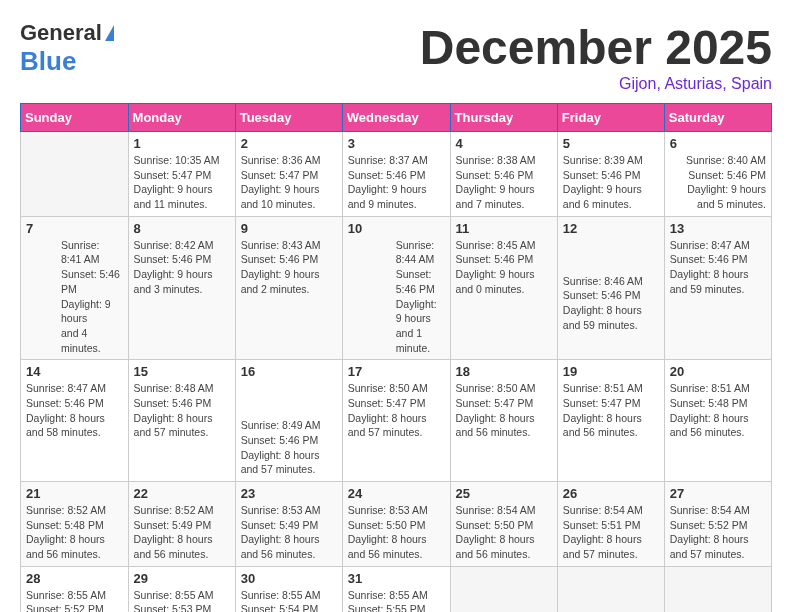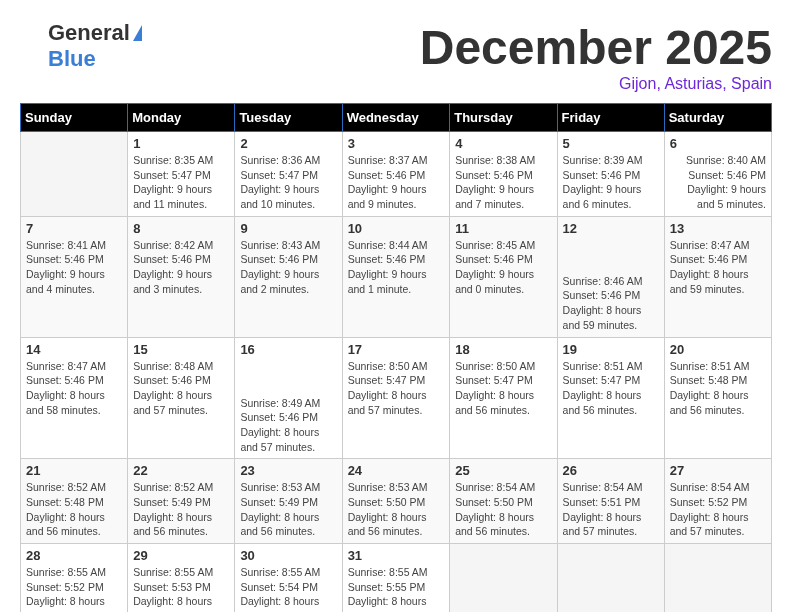--- a/index.html
+++ b/index.html
@@ -8,34 +8,33 @@
       background: #fff;
       width: 792px;
       min-height: 612px;
       padding: 20px;
     }
     .header {
       display: flex;
       justify-content: space-between;
       align-items: flex-start;
       margin-bottom: 10px;
-      margin-left: 28px;
     }
     .logo {
       display: flex;
       flex-direction: column;
       align-items: flex-start;
     }
     .logo-general {
       font-size: 22px;
       font-weight: bold;
       color: #333;
     }
     .logo-blue {
-      font-size: 22px;
+      font-size: 26px;
       font-weight: bold;
       color: #3a7fd5;
     }
     .logo-line {
       display: flex;
       align-items: center;
     }
     .title-area {
       text-align: right;
     }
@@ -47,21 +46,21 @@
     .location {
       font-size: 16px;
       color: #6d28d9;
     }
     .calendar {
       width: 100%;
       border-collapse: collapse;
       font-size: 11px;
     }
     .calendar thead tr th {
-      background-color: #000000;
+      background-color: #ec4899;
       color: #fff;
       padding: 6px 4px;
       text-align: left;
       font-size: 13px;
       font-weight: bold;
       border: 1px solid #2a6abf;
     }
     .calendar tbody tr td {
       border: 1px solid #ccc;
       vertical-align: top;
@@ -118,21 +117,21 @@
         <th>Thursday</th>
         <th>Friday</th>
         <th>Saturday</th>
       </tr>
   </thead>
   <tbody id="calendar-body">
   <tr>
         <td class="empty-cell"></td>
         <td>
           <span class="day-number">1</span>
-          <div class="day-info" style="white-space: pre-line;">Sunrise: 8:35 AM
+          <div class="day-info" style="white-space: pre-line;">Sunrise: 10:35 AM
 Sunset: 5:47 PM
 Daylight: 9 hours
 and 11 minutes.</div>
         </td>
         <td>
           <span class="day-number">2</span>
           <div class="day-info" style="white-space: pre-line;">Sunrise: 8:36 AM
 Sunset: 5:47 PM
 Daylight: 9 hours
 and 10 minutes.</div>
@@ -162,42 +161,42 @@
           <span class="day-number">6</span>
           <div class="day-info" style="white-space: pre-line; text-align: right;">Sunrise: 8:40 AM
 Sunset: 5:46 PM
 Daylight: 9 hours
 and 5 minutes.</div>
         </td>
       </tr>
       <tr>
         <td>
           <span class="day-number">7</span>
-          <div class="day-info" style="white-space: pre-line;">Sunrise: 8:41 AM
+          <div class="day-info" style="white-space: pre-line; margin-left: 35px;">Sunrise: 8:41 AM
 Sunset: 5:46 PM
 Daylight: 9 hours
 and 4 minutes.</div>
         </td>
         <td>
           <span class="day-number">8</span>
           <div class="day-info" style="white-space: pre-line;">Sunrise: 8:42 AM
 Sunset: 5:46 PM
 Daylight: 9 hours
 and 3 minutes.</div>
         </td>
         <td>
           <span class="day-number">9</span>
           <div class="day-info" style="white-space: pre-line;">Sunrise: 8:43 AM
 Sunset: 5:46 PM
 Daylight: 9 hours
 and 2 minutes.</div>
         </td>
         <td>
           <span class="day-number">10</span>
-          <div class="day-info" style="white-space: pre-line;">Sunrise: 8:44 AM
+          <div class="day-info" style="white-space: pre-line; margin-left: 48px;">Sunrise: 8:44 AM
 Sunset: 5:46 PM
 Daylight: 9 hours
 and 1 minute.</div>
         </td>
         <td>
           <span class="day-number">11</span>
           <div class="day-info" style="white-space: pre-line;">Sunrise: 8:45 AM
 Sunset: 5:46 PM
 Daylight: 9 hours
 and 0 minutes.</div>

